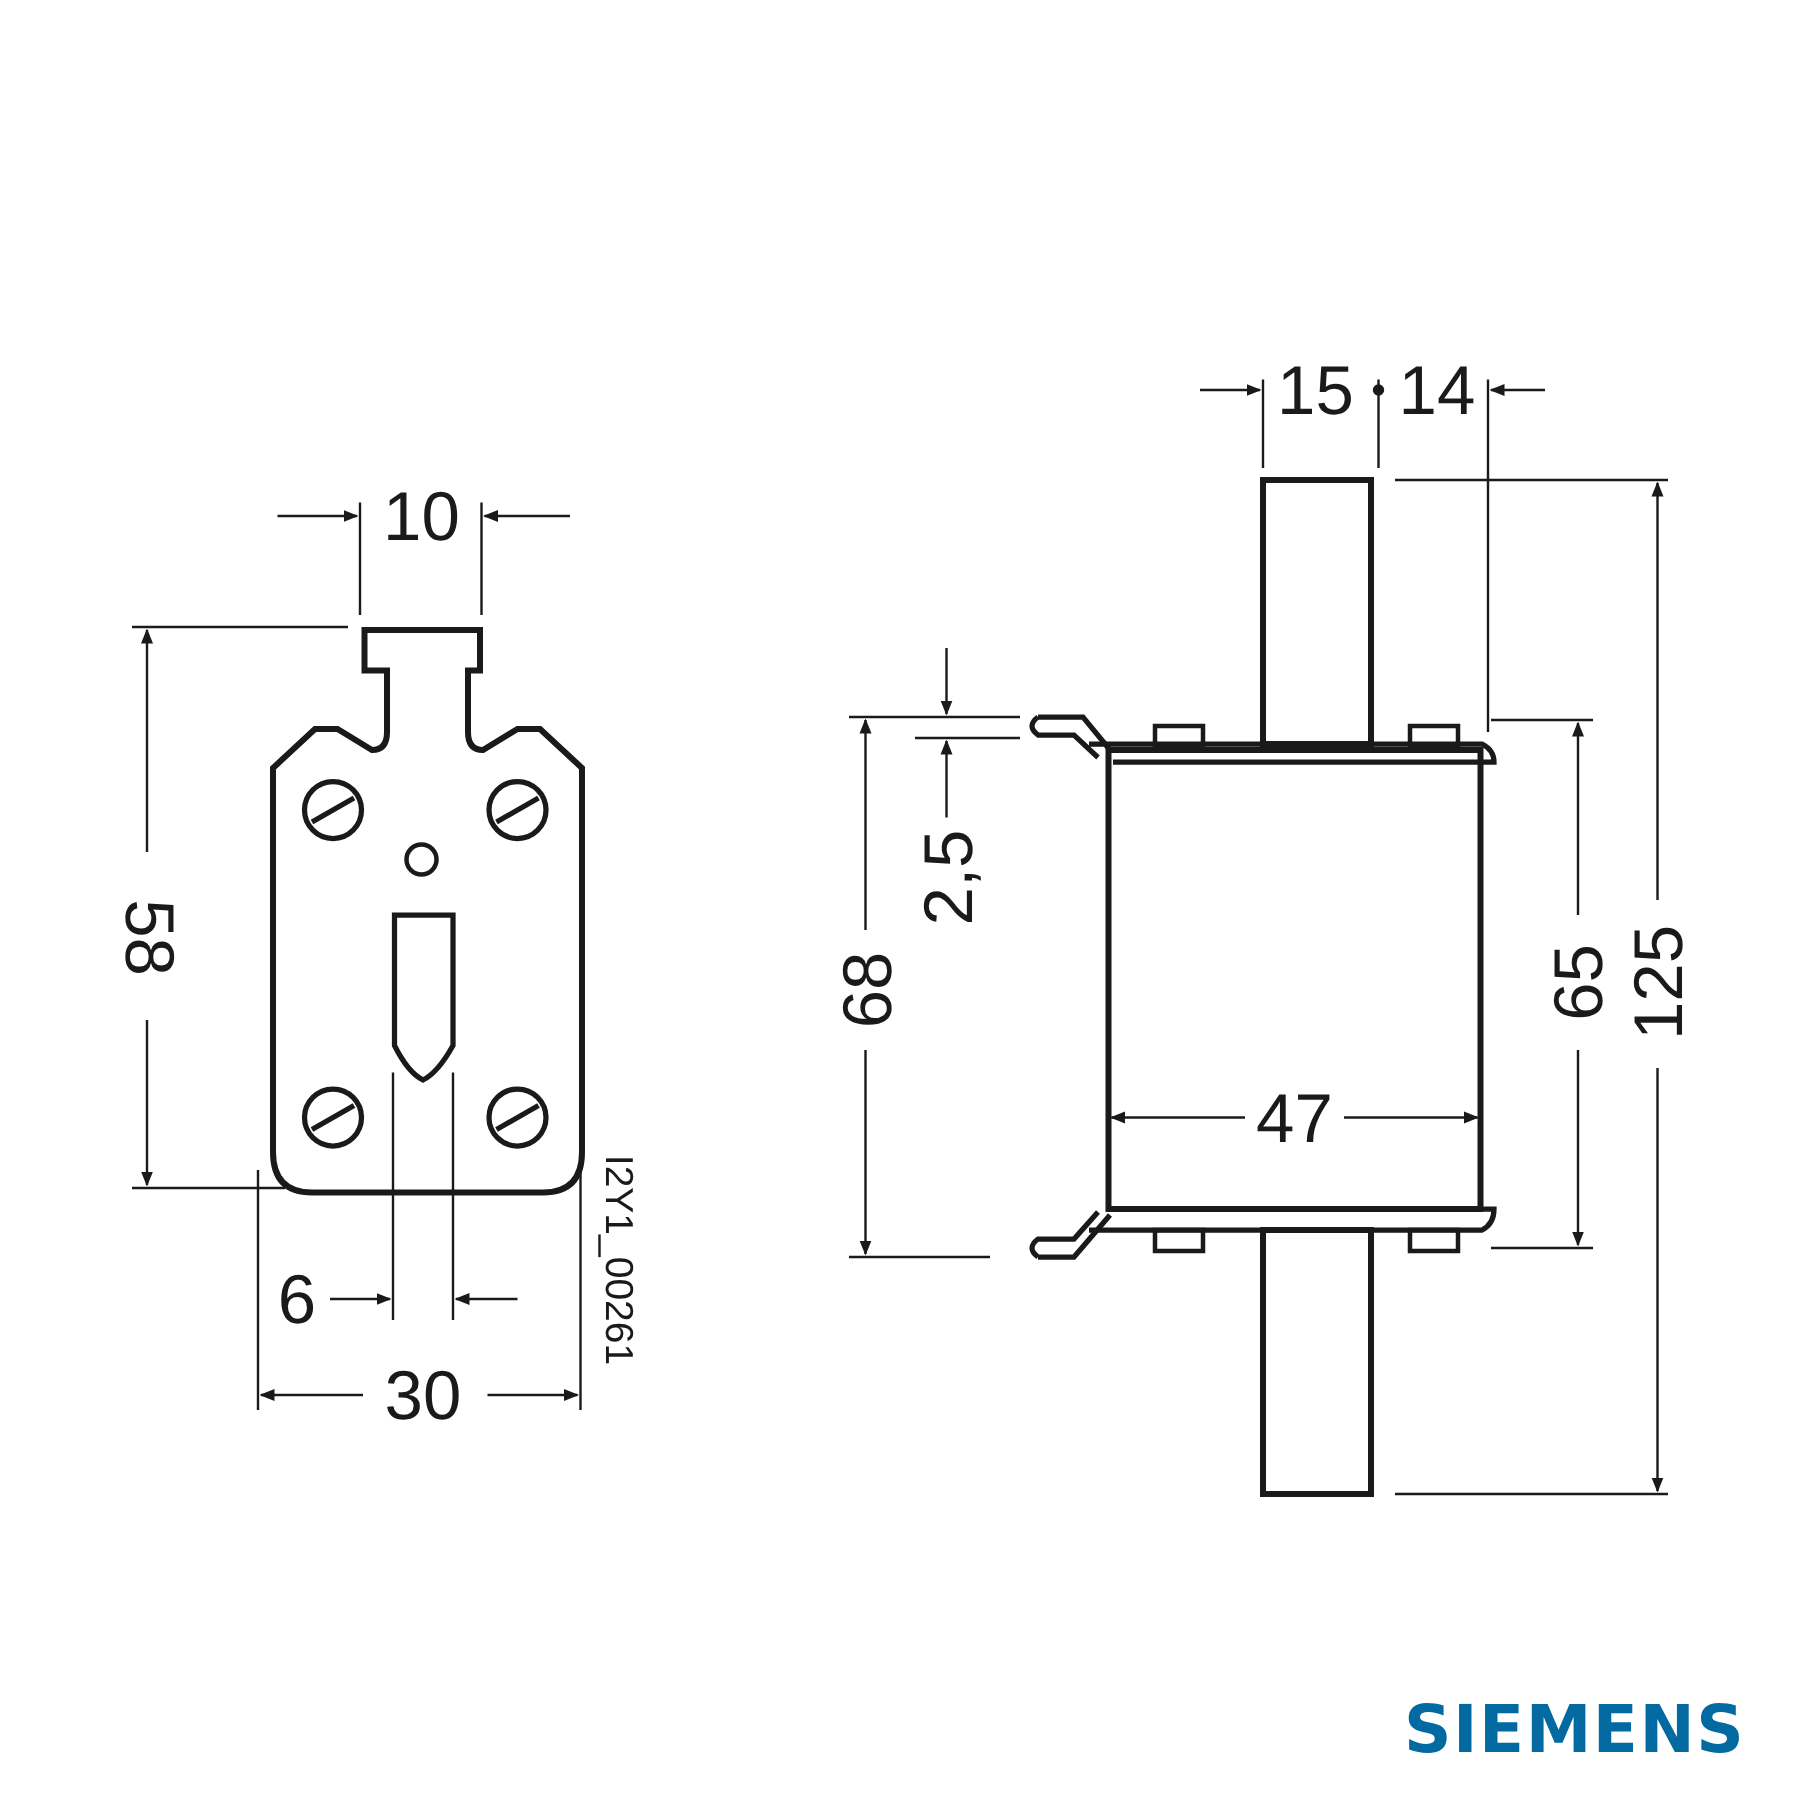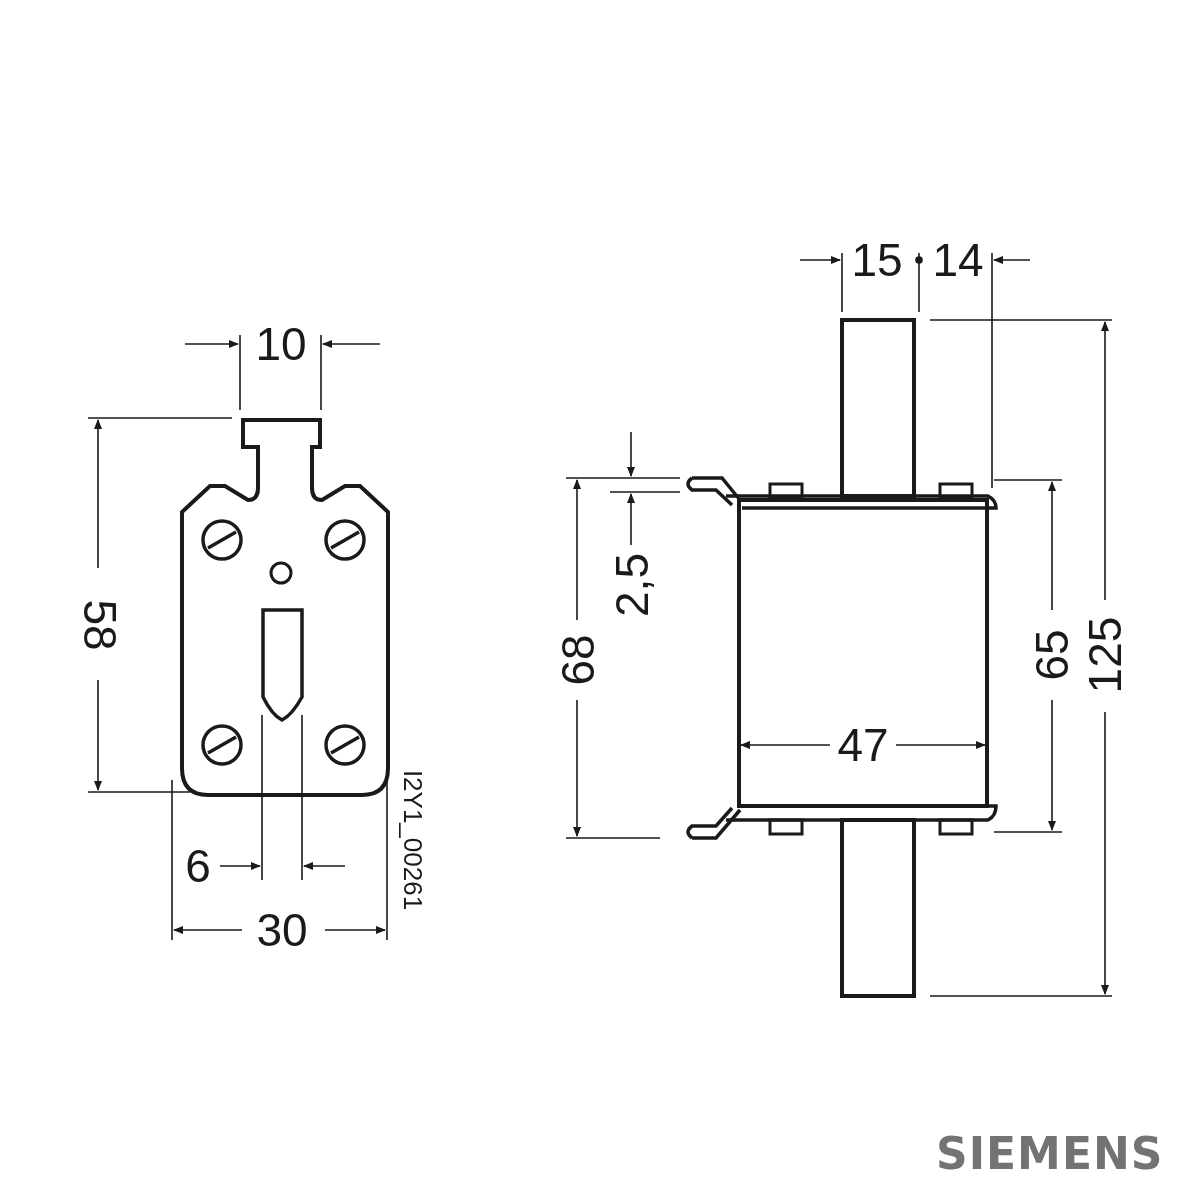--- a/index.html
+++ b/index.html
@@ -1,20 +1,20 @@
 <!DOCTYPE html>
 <html><head>
 <meta charset="utf-8">
 <style>
   html, body { margin:0; padding:0; background:#ffffff; }
   body { width:1200px; height:1200px; position:relative; overflow:hidden; font-family:"Liberation Sans", sans-serif; }
   svg { position:absolute; left:0; top:0; }
   .dim { font-family:"Liberation Sans", sans-serif; font-size:46px; fill:#1a1a1a; }
   .code { font-family:"Liberation Sans", sans-serif; font-size:26px; fill:#1a1a1a; }
-  .brand { position:absolute; left:936px; top:1128px; font-family:"DejaVu Sans", sans-serif; font-weight:bold; font-size:44px; letter-spacing:1px; color:#737373; }
+  .brand { position:absolute; left:936px; top:1128px; font-family:"DejaVu Sans", sans-serif; font-weight:bold; font-size:44px; letter-spacing:1px; color:#0369a1; }
 </style>
 </head>
 <body>
 
 <svg width="1200" height="1200" viewBox="0 0 1200 1200">
   <defs>
     <marker id="arr" markerWidth="10" markerHeight="10" refX="9" refY="5" orient="auto" markerUnits="userSpaceOnUse">
       <path d="M0,1 L10,5 L0,9 Z" fill="#1a1a1a"></path>
     </marker>
   </defs>

